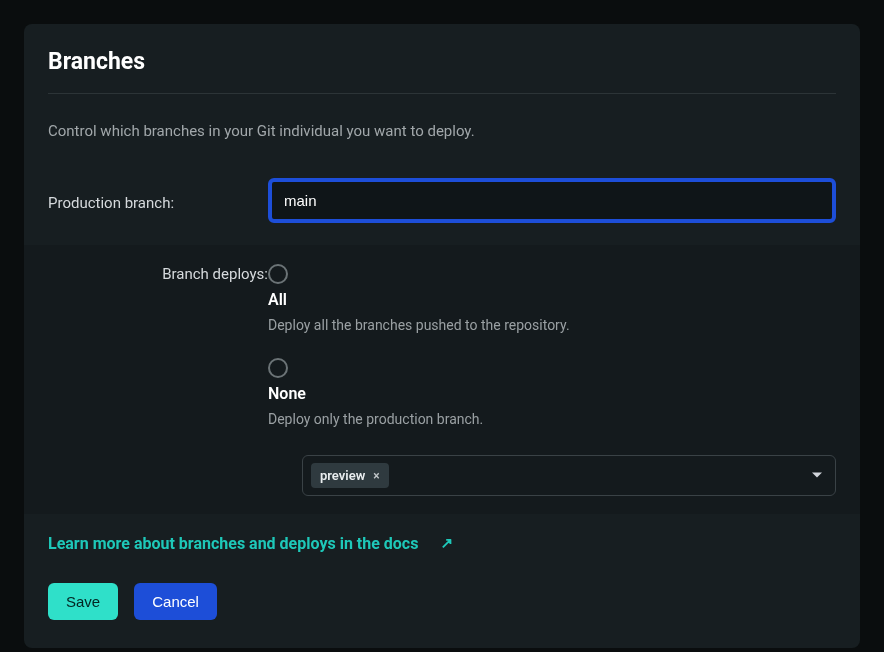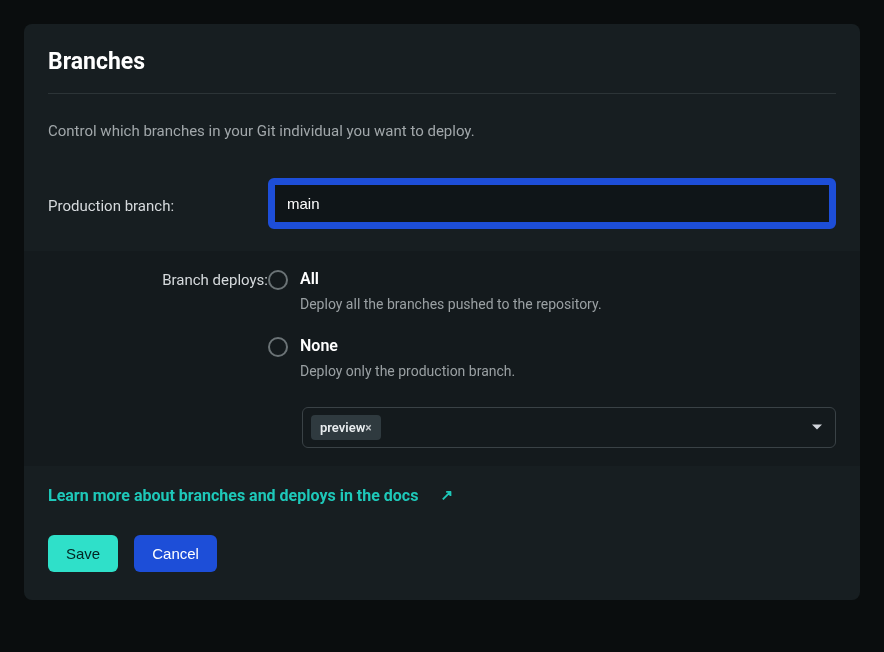--- a/index.html
+++ b/index.html
@@ -40,37 +40,37 @@
       color: #d6dadd;
       font-size: 15px;
       padding-top: 4px;
     }
     .form-control-col {
       flex: 1;
     }
     .text-input {
       width: 100%;
       background: #0f1518;
-      border: 7px solid #1d4ed8;
+      border: 4px solid #1d4ed8;
       border-radius: 6px;
       padding: 10px 12px;
       color: #ffffff;
       font-size: 15px;
       outline: none;
     }
     .deploy-row {
       margin-top: 22px;
       background: #141a1d;
       margin-left: -24px;
       margin-right: -24px;
       padding: 18px 24px 18px 24px;
     }
     .deploy-row .form-label-col { padding-top: 2px; text-align: right; }
     .radio-group { display: flex; flex-direction: column; gap: 24px; }
-    .radio-option { display: flex; align-items: flex-start; gap: 12px; }
+    .radio-option { display: flex; align-items: flex-start; gap: 6px; flex-direction: column; }
     .radio-circle {
       width: 20px; height: 20px; border-radius: 50%;
       border: 2px solid #6b7376;
       flex-shrink: 0;
       margin-top: 1px;
       position: relative;
     }
     .radio-circle.selected {
       border-color: #1ec8b9;
     }
@@ -93,20 +93,21 @@
       justify-content: space-between;
       background: #141a1d;
       border: 1px solid #3a4246;
       border-radius: 6px;
       padding: 7px 12px 7px 8px;
     }
     .chips { display: flex; gap: 6px; }
     .chip {
       display: inline-flex;
       align-items: center;
+      gap: 8px;
       background: #2f3a3f;
       color: #e9edef;
       font-size: 13px;
       font-weight: 600;
       padding: 5px 9px;
       border-radius: 4px;
     }
     .chip .x { color: #c0c5c8; font-size: 12px; cursor: pointer; }
     .chevron svg { width: 12px; height: 12px; fill: #d1d5db; }
     .docs-link {

